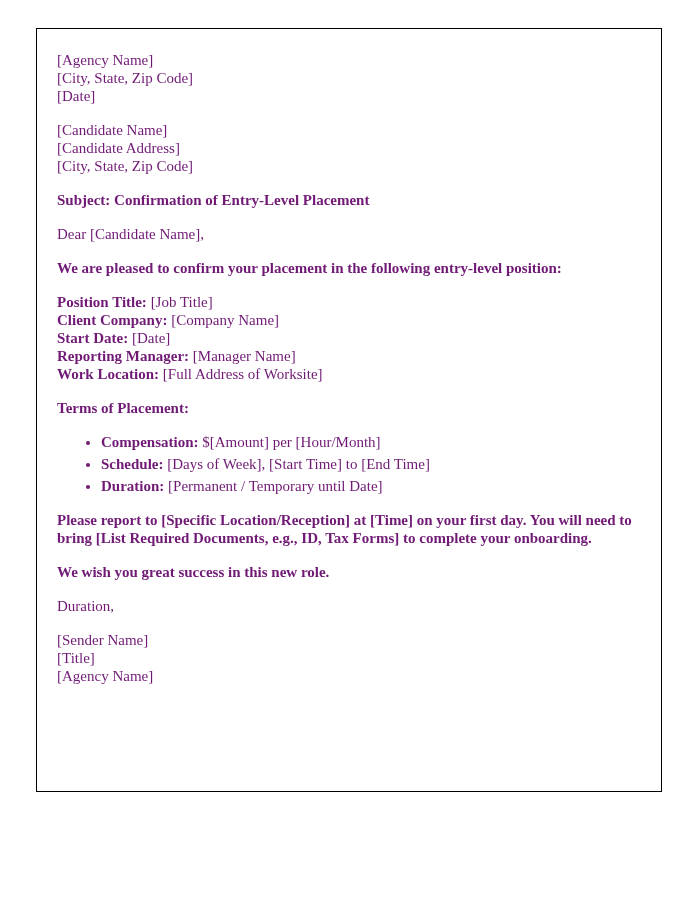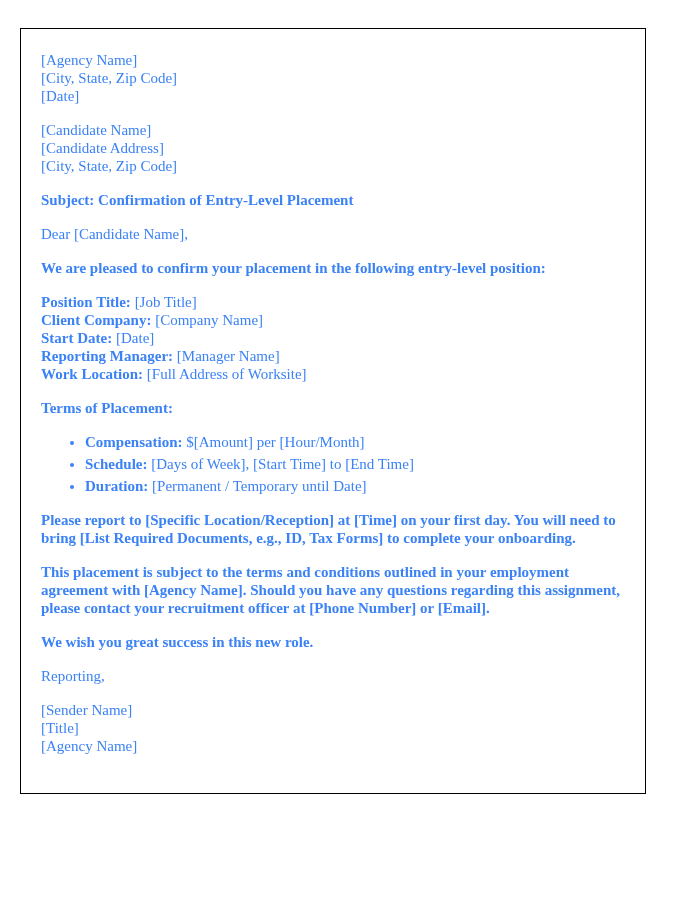--- a/index.html
+++ b/index.html
@@ -11,31 +11,31 @@
     font-family: "Liberation Serif", serif;
   }
   .page {
     position: relative;
     width: 700px;
     height: 900px;
     background: #ffffff;
   }
   .letter {
     position: absolute;
-    left: 20px;
+    left: 36px;
     top: 28px;
     width: 626px;
     min-height: 764px;
     box-sizing: border-box;
     border: 1px solid #000000;
     background: #ffffff;
     padding: 22px 20px;
     font-size: 15px;
     line-height: 18px;
-    color: #3b82f6;
+    color: #701a75;
   }
   .block { margin: 0 0 16px 0; }
   .block:last-child { margin-bottom: 16px; }
   .line { margin: 0; }
   p.para { margin: 0 0 16px 0; font-weight: bold; }
   .bold { font-weight: bold; }
   ul.terms-list {
     margin: 0 0 16px 0;
     padding: 0 0 0 40px;
     list-style-type: disc;
@@ -93,25 +93,24 @@
       <li>
         <span class="bold">Schedule:</span><span> [Days of Week], [Start Time] to [End Time]</span>
       </li>
       <li>
         <span class="bold">Duration:</span><span> [Permanent / Temporary until Date]</span>
       </li>
     </ul>
 
     <p class="para">Please report to [Specific Location/Reception] at [Time] on your first day. You will need to bring [List Required Documents, e.g., ID, Tax Forms] to complete your onboarding.</p>
 
-    <p class="para">This placement is subject to the terms and conditions outlined in your employment agreement with [Agency Name]. Should you have any questions regarding this assignment, please contact your recruitment officer at [Phone Number] or [Email].</p>
 
     <p class="para">We wish you great success in this new role.</p>
 
-    <div class="block">Reporting,</div>
+    <div class="block">Duration,</div>
 
     <div class="block">
       <div class="line">[Sender Name]</div>
       <div class="line">[Title]</div>
       <div class="line">[Agency Name]</div>
     </div>
 
   </div>
 </div>
 

